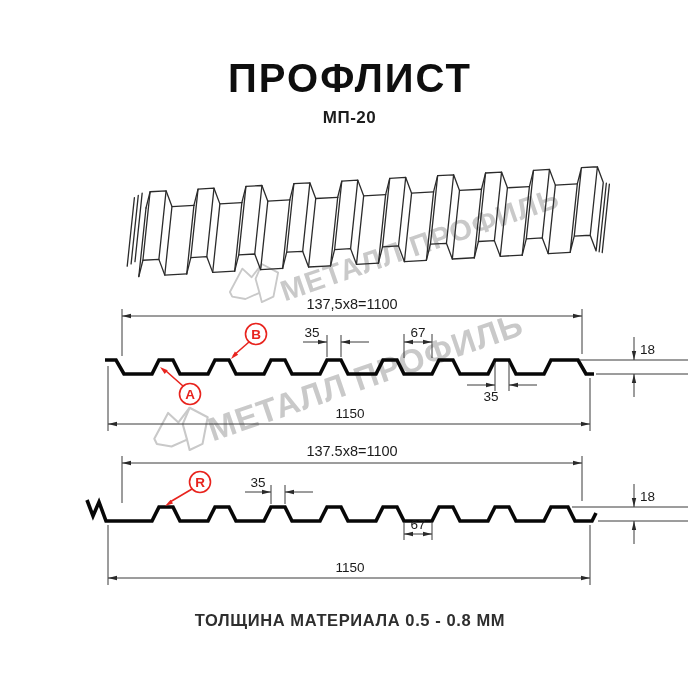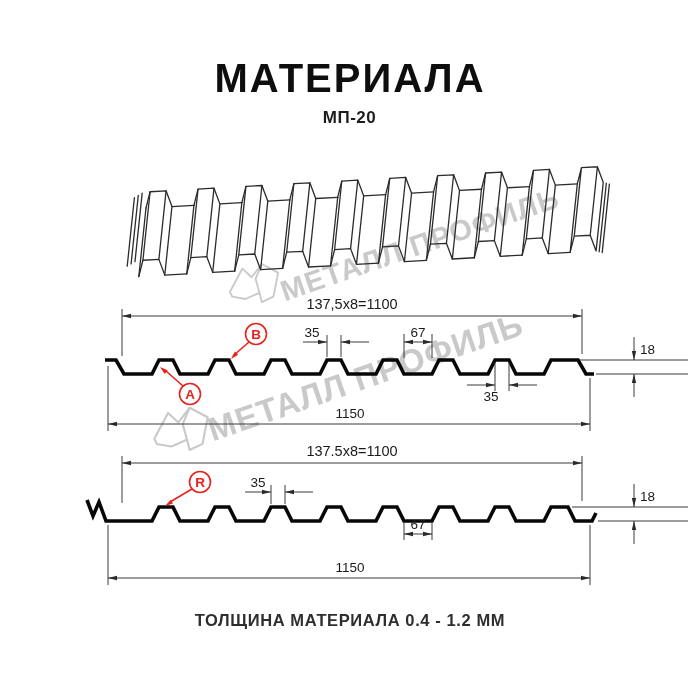--- a/index.html
+++ b/index.html
@@ -33,21 +33,21 @@
   .red-ln{fill:none;stroke:#e8231d;stroke-width:1.6;}
   .red-ah{fill:#e8231d;stroke:none;}
   svg text.red-t{fill:#e8231d;font-size:13.5px;font-weight:600;}
 </style>
 </head>
 <body>
 
 <div class="stage">
 
   <div class="hdr">
-    <h1>МАТЕРИАЛА</h1>
+    <h1>ПРОФЛИСТ</h1>
     <h2>МП-20</h2>
   </div>
 
   <svg class="wm-logo" style="left:226px;top:258px;" width="56" height="54" viewBox="0 0 72 62">
     <path class="wm-ln" d="M5,40 L21,10 L33,21 L46,4 L67,15 L61,46 L46,53 L43,41 L25,49 L8,46 Z"></path>
     <path class="wm-ln" d="M43,41 L38,23 L46,4"></path>
   </svg>
   <span class="wm-text t1">МЕТАЛЛ ПРОФИЛЬ</span>
 
   <svg class="wm-logo" style="left:150px;top:403px;" width="62" height="56" viewBox="0 0 72 62">
@@ -148,15 +148,15 @@
 
     <path class="dim" d="M572,67 H688 M598,81 H688 M634,44 V67 M634,104 V81"></path>
     <path class="ah" d="M634,67 L631.8,58 L636.2,58 Z M634,81 L631.8,90 L636.2,90 Z"></path>
     <text x="640" y="61" text-anchor="start">18</text>
 
     <path class="dim" d="M108,85 V145 M590,85 V145 M108,138 H590"></path>
     <path class="ah" d="M108,138 L117,135.8 L117,140.2 Z M590,138 L581,135.8 L581,140.2 Z"></path>
     <text x="350" y="132" text-anchor="middle">1150</text>
   </svg>
 
-  <div class="ftr">ТОЛЩИНА МАТЕРИАЛА 0.4 - 1.2 ММ</div>
+  <div class="ftr">ТОЛЩИНА МАТЕРИАЛА 0.5 - 0.8 ММ</div>
 
 </div>
 
 </body></html>

